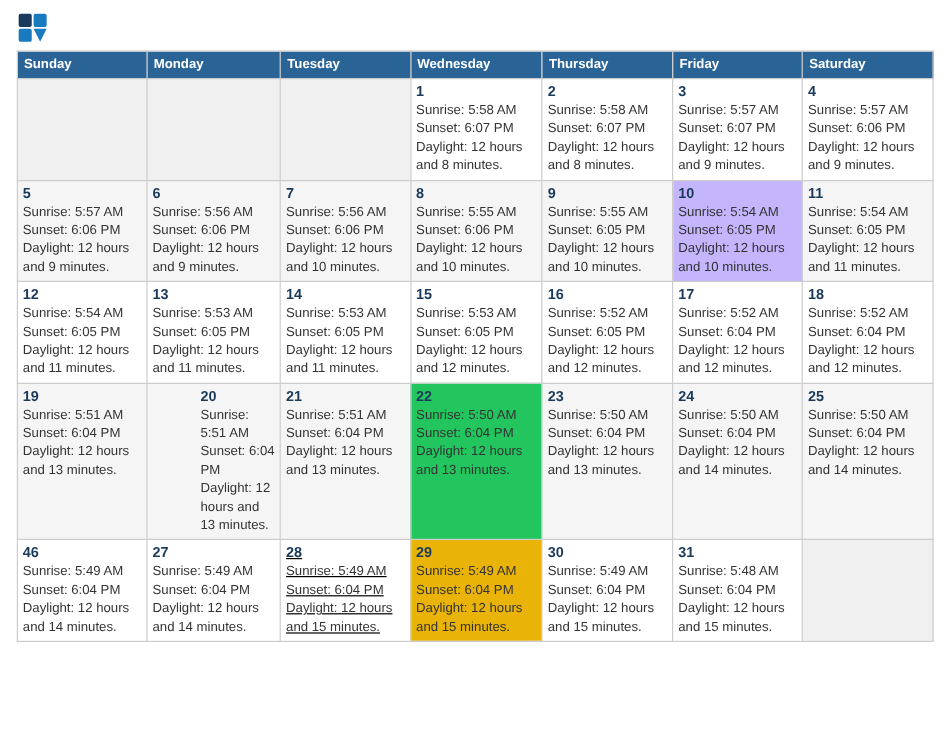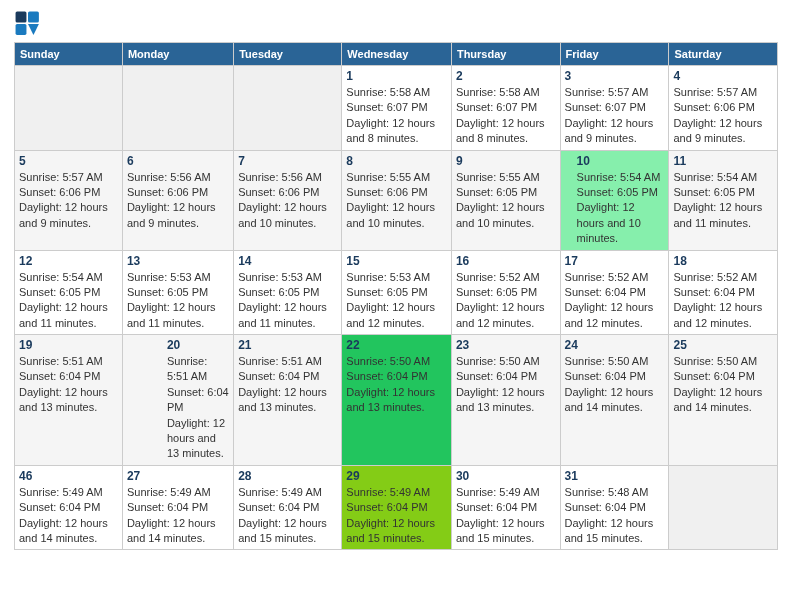--- a/index.html
+++ b/index.html
@@ -193,21 +193,21 @@
 Daylight: 12 hours
 and 10 minutes.</div>
           </td>
           <td style="background: rgb(245, 245, 245);">
             <span class="day-num">9</span>
             <div class="day-detail">Sunrise: 5:55 AM
 Sunset: 6:05 PM
 Daylight: 12 hours
 and 10 minutes.</div>
           </td>
-          <td style="background: #86efac; padding-left: 16px;">
+          <td style="background: #c4b5fd;">
             <span class="day-num">10</span>
             <div class="day-detail">Sunrise: 5:54 AM
 Sunset: 6:05 PM
 Daylight: 12 hours
 and 10 minutes.</div>
           </td>
           <td style="background: rgb(245, 245, 245);">
             <span class="day-num">11</span>
             <div class="day-detail">Sunrise: 5:54 AM
 Sunset: 6:05 PM
@@ -325,28 +325,28 @@
 Daylight: 12 hours
 and 14 minutes.</div>
           </td>
           <td style="background: rgb(255, 255, 255);">
             <span class="day-num">27</span>
             <div class="day-detail">Sunrise: 5:49 AM
 Sunset: 6:04 PM
 Daylight: 12 hours
 and 14 minutes.</div>
           </td>
-          <td style="background: rgb(255, 255, 255);">
+          <td style="background: rgb(255, 255, 255); text-decoration: underline;">
             <span class="day-num">28</span>
             <div class="day-detail">Sunrise: 5:49 AM
 Sunset: 6:04 PM
 Daylight: 12 hours
 and 15 minutes.</div>
           </td>
-          <td style="background: #84cc16;">
+          <td style="background: #eab308;">
             <span class="day-num">29</span>
             <div class="day-detail">Sunrise: 5:49 AM
 Sunset: 6:04 PM
 Daylight: 12 hours
 and 15 minutes.</div>
           </td>
           <td style="background: rgb(255, 255, 255);">
             <span class="day-num">30</span>
             <div class="day-detail">Sunrise: 5:49 AM
 Sunset: 6:04 PM

